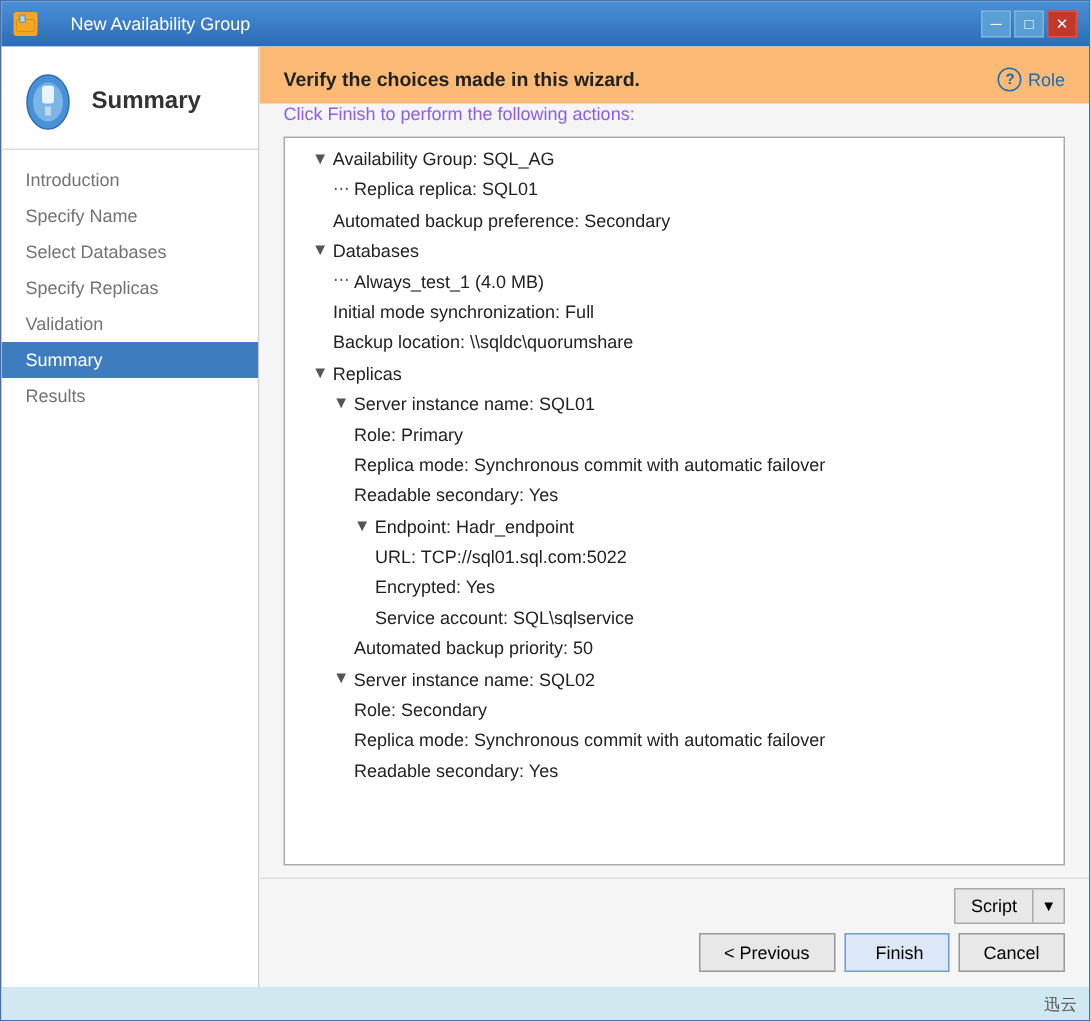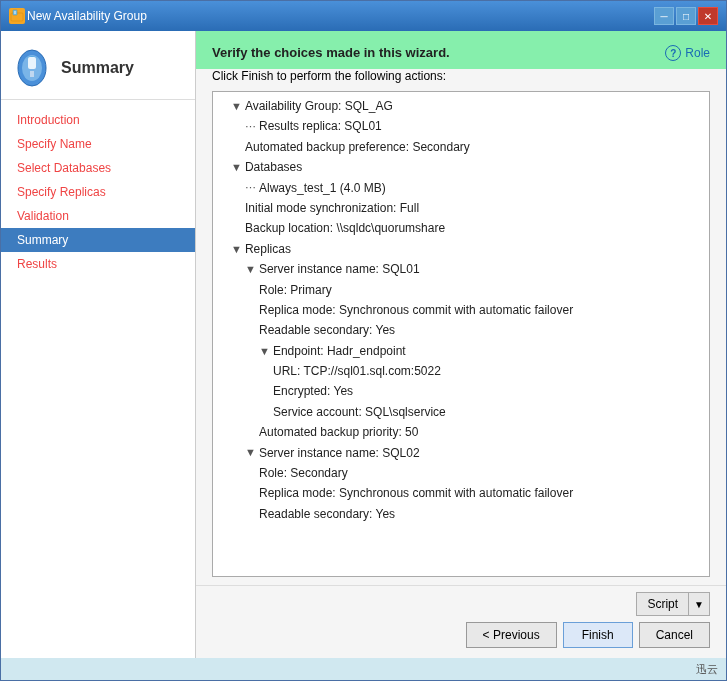--- a/index.html
+++ b/index.html
@@ -24,21 +24,21 @@
       height: 30px;
       display: flex;
       align-items: center;
       justify-content: space-between;
       padding: 0 8px;
       flex-shrink: 0;
     }
     .title-bar-left {
       display: flex;
       align-items: center;
-      gap: 2px;
+      gap: 22px;
     }
     .title-icon {
       width: 16px;
       height: 16px;
       background: #f5a623;
       border-radius: 2px;
       display: flex;
       align-items: center;
       justify-content: center;
       font-size: 10px;
@@ -67,21 +67,21 @@
       cursor: pointer;
     }
     .title-btn.close { background: #c0392b; border-color: #e74c3c; }
     .content-area {
       display: flex;
       flex-direction: row;
       flex: 1;
       overflow: hidden;
     }
     .sidebar {
-      width: 195px;
+      width: 172px;
       background: #fff;
       border-right: 1px solid #ccc;
       display: flex;
       flex-direction: column;
       padding-top: 10px;
     }
     .sidebar-header {
       padding: 8px 12px 12px 12px;
       display: flex;
       align-items: center;
@@ -94,38 +94,38 @@
       height: 38px;
       flex-shrink: 0;
     }
     .sidebar-title {
       font-size: 16px;
       font-weight: 600;
       color: #333;
     }
     .nav-item {
       padding: 5px 16px;
-      color: #ef4444;
+      color: #737373;
       cursor: pointer;
       font-size: 12px;
     }
     .nav-item.active {
       background: #3d7cbf;
       color: white;
     }
     .main-panel {
       flex: 1;
       display: flex;
       flex-direction: column;
       background: #f5f5f5;
       padding: 0;
       overflow: hidden;
     }
     .main-header {
-      background: #86efac;
+      background: #fdba74;
       padding: 14px 16px 8px 16px;
       display: flex;
       justify-content: space-between;
       align-items: flex-start;
     }
     .main-title {
       font-size: 13px;
       font-weight: 600;
       color: #222;
     }
@@ -145,21 +145,21 @@
       color: #1a6bb5;
       font-size: 10px;
       font-weight: bold;
       display: flex;
       align-items: center;
       justify-content: center;
     }
     .sub-title {
       padding: 0 16px 8px 16px;
       font-size: 12px;
-      color: #000000;
+      color: #8b5cf6;
     }
     .tree-container {
       flex: 1;
       margin: 0 16px 8px 16px;
       background: white;
       border: 1px solid #aaa;
       overflow-y: scroll;
       overflow-x: hidden;
       position: relative;
     }
@@ -216,21 +216,21 @@
       gap: 6px;
       padding-bottom: 4px;
     }
     .btn {
       padding: 5px 16px;
       font-size: 12px;
       border: 1px solid #999;
       background: #e8e8e8;
       cursor: pointer;
       min-width: 70px;
-      text-align: left;
+      text-align: right;
     }
     .btn.primary {
       background: #dce8f8;
       border-color: #6a9fd8;
       padding-left: 18px;
     }
     .footer-bar {
       background: #d0e8f0;
       height: 22px;
       display: flex;
@@ -302,21 +302,21 @@
       <div class="sub-title">Click Finish to perform the following actions:</div>
 
       <div class="tree-container">
         <div class="tree-content" id="tree-content">
         <div class="tree-item indent-1">
               <span class="expand-icon">▼ </span>
               <span>Availability Group: SQL_AG</span>
             </div>
             <div class="tree-item indent-2">
               <span class="expand-icon">⋯ </span>
-              <span>Results replica: SQL01</span>
+              <span>Replica replica: SQL01</span>
             </div>
             <div class="tree-item indent-2">
               <span>Automated backup preference: Secondary</span>
             </div>
             <div class="tree-item indent-1">
               <span class="expand-icon">▼ </span>
               <span>Databases</span>
             </div>
             <div class="tree-item indent-2">
               <span class="expand-icon">⋯ </span>

